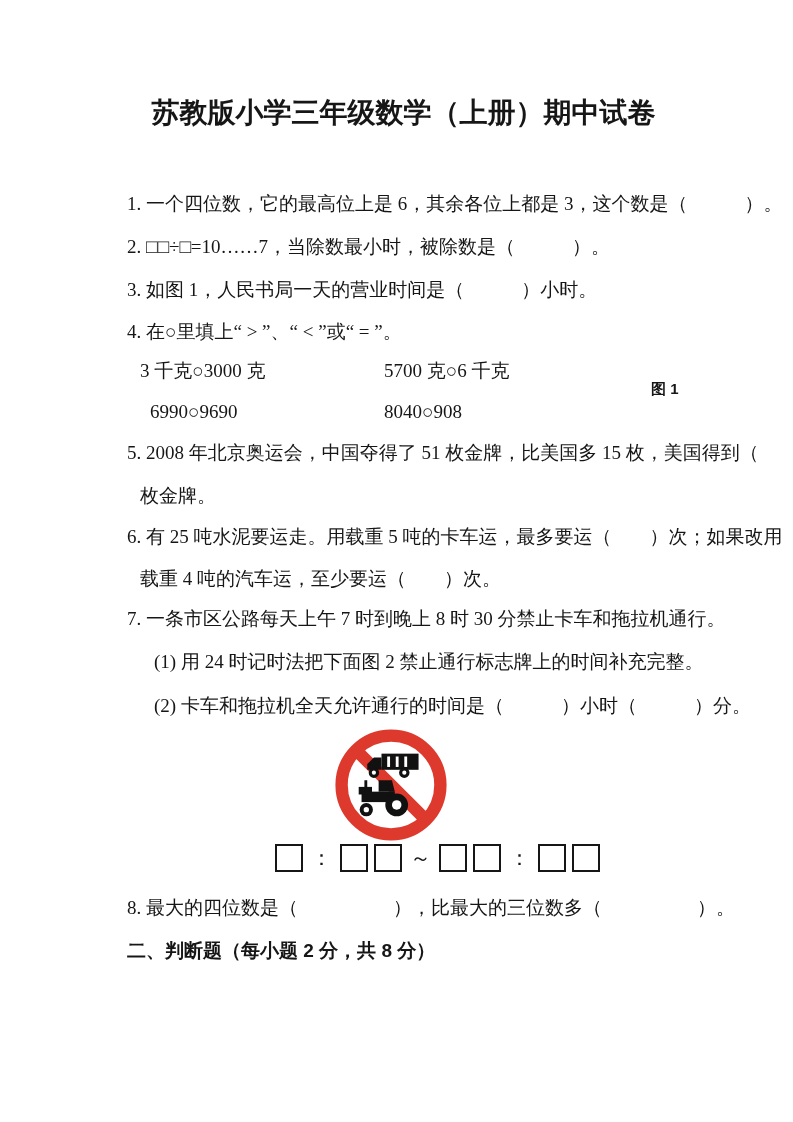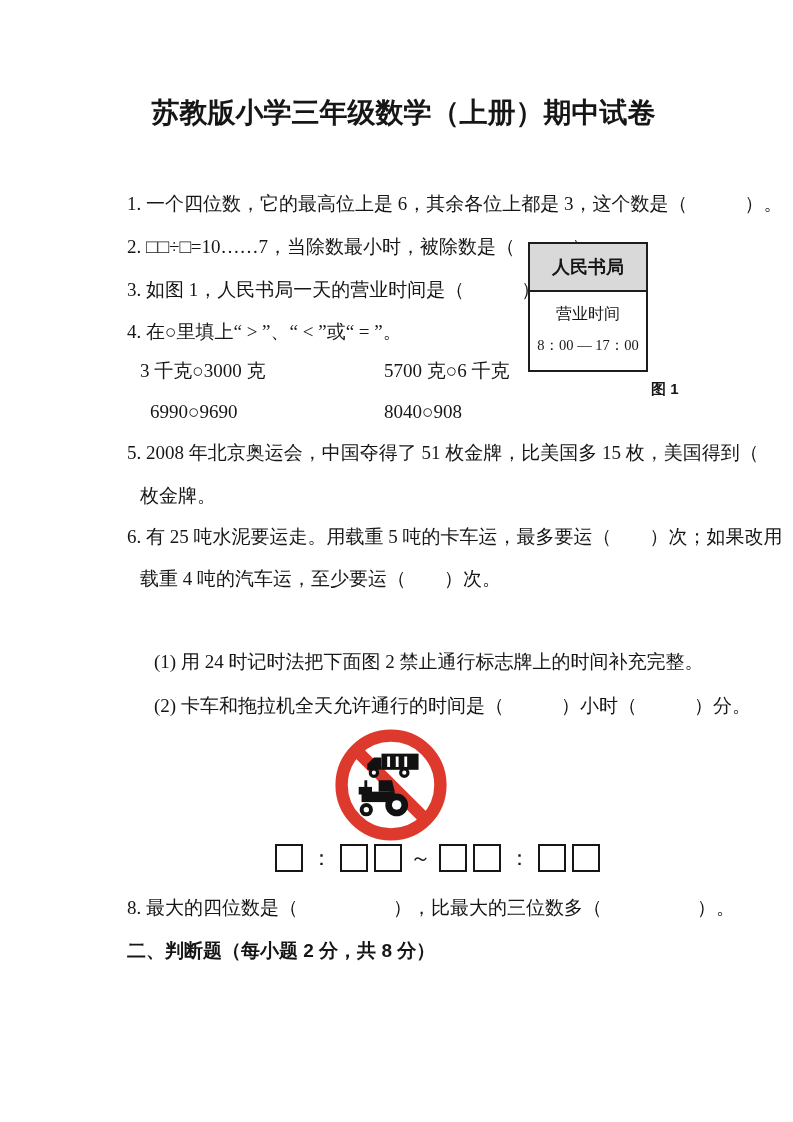--- a/index.html
+++ b/index.html
@@ -41,28 +41,24 @@
 
   <div class="line" style="top:360px;left:133px">3 千克○3000 克</div>
   <div class="line" style="top:360px;left:377px">5700 克○6 千克</div>
   <div class="line" style="top:401px;left:143px">6990○9690</div>
   <div class="line" style="top:401px;left:377px">8040○908</div>
 
   <div class="line" style="top:442px;left:120px">5. 2008 年北京奥运会，中国夺得了 51 枚金牌，比美国多 15 枚，美国得到（　　）</div>
   <div class="line" style="top:485px;left:133px">枚金牌。</div>
   <div class="line" style="top:526px;left:120px">6. 有 25 吨水泥要运走。用载重 5 吨的卡车运，最多要运（　　）次；如果改用</div>
   <div class="line" style="top:568px;left:133px">载重 4 吨的汽车运，至少要运（　　）次。</div>
+  <div class="line" style="top:608px;left:120px">7. 一条市区公路每天上午 7 时到晚上 8 时 30 分禁止卡车和拖拉机通行。</div>
   <div class="line" style="top:651px;left:147px">(1) 用 24 时记时法把下面图 2 禁止通行标志牌上的时间补充完整。</div>
   <div class="line" style="top:695px;left:147px">(2) 卡车和拖拉机全天允许通行的时间是（　　　）小时（　　　）分。</div>
 
-  <div class="bshop">
-    <div class="bshop-header">人民书局</div>
-    <div class="bshop-line1">营业时间</div>
-    <div class="bshop-line2">8：00 — 17：00</div>
-  </div>
   <div class="figcap" style="left:609px;top:380px">图 1</div>
 
   <div class="sign">
     <svg viewBox="0 0 120 120" width="114" height="114">
       <circle cx="60" cy="60" r="52" fill="#ffffff" stroke="#dd392d" stroke-width="13"></circle>
       <line x1="24" y1="24" x2="96" y2="96" stroke="#dd392d" stroke-width="13"></line>
       <g fill="#111111">
         <rect x="50" y="27" width="39" height="17"></rect>
         <path d="M50 44 L50 31 L42 31 L35 38 L35 44 Z"></path>
         <rect x="56" y="30" width="3" height="11" fill="#ffffff"></rect>

